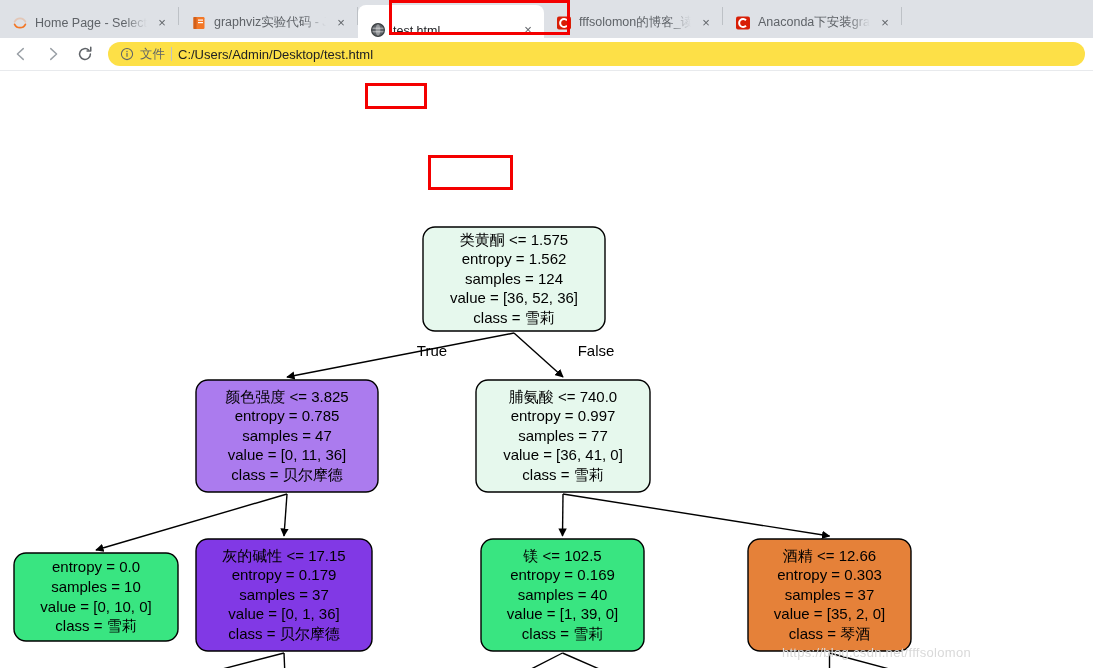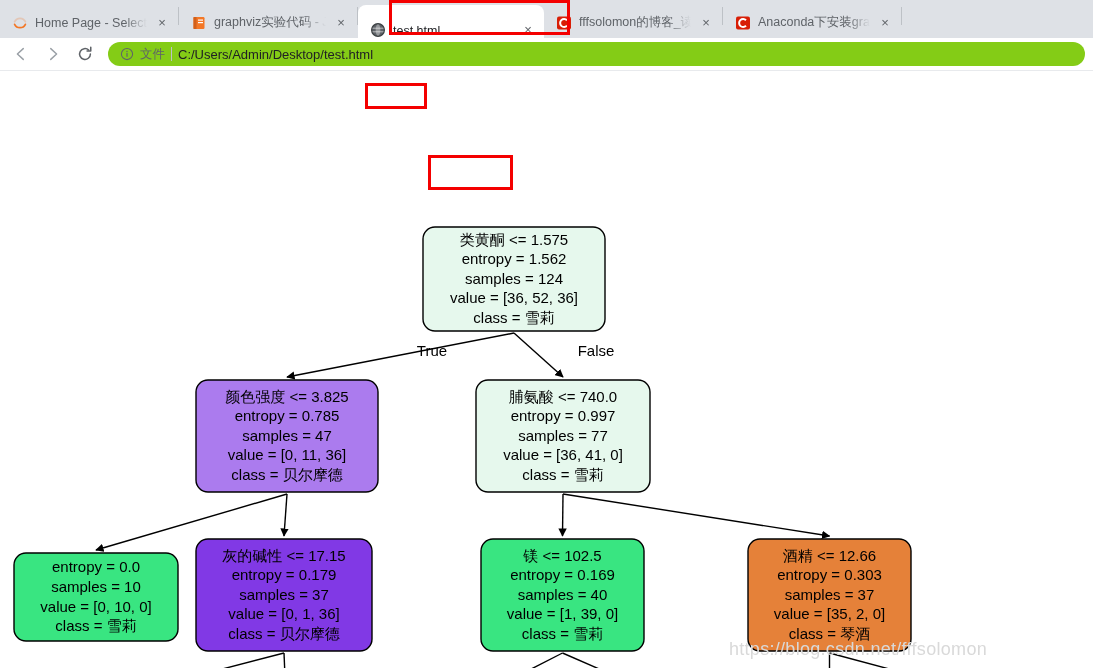--- a/index.html
+++ b/index.html
@@ -41,42 +41,42 @@
   .toolbar{
     height:32px;background:#fff;display:flex;align-items:center;
     padding:0 0 0 6px;gap:2px;border-bottom:1px solid #e8eaed;
   }
   .navbtn{
     width:30px;height:30px;display:flex;align-items:center;justify-content:center;
     color:#9aa0a6;
   }
   .navbtn.enabled{color:#5f6368;}
   .omnibox{
-    flex:1 1 auto;height:24px;background:#84cc16;border-radius:12px;
+    flex:1 1 auto;height:24px;background:#fde047;border-radius:12px;
     display:flex;align-items:center;gap:6px;padding:0 12px;margin:0 8px 0 6px;
     font-size:13px;color:#202124;
   }
   .omnibox .infoicon{width:14px;height:14px;flex:0 0 14px;}
   .omnibox .scheme{color:#5f6368;font-size:12.5px;}
   .omnibox .vsep{width:1px;height:14px;background:#bdc1c6;}
   .omnibox .url{color:#202124;font-size:13px;}
   
   .page{position:absolute;left:0;top:71px;width:995px;height:597px;background:#fff;overflow:hidden;}
   svg.tree{display:block;}
   .nodetext{
     font-family:"Liberation Sans","DejaVu Sans",sans-serif;
     font-size:15px;fill:#000;
   }
   .edgelabel{
     font-family:"Liberation Sans","DejaVu Sans",sans-serif;
     font-size:15px;fill:#000;
   }
   .watermark{
-    position:absolute;right:8px;bottom:8px;
-    font-size:18px;color:#d9d9d9;letter-spacing:.3px;
+    position:absolute;right:24px;bottom:8px;
+    font-size:13px;color:#d9d9d9;letter-spacing:.3px;
     pointer-events:none;white-space:nowrap;
   }
   .annot{position:absolute;border:3px solid #f40000;box-sizing:border-box;}
 </style>
 </head>
 <body>
 
 <div class="browser">
 
   <div class="tabstrip">

